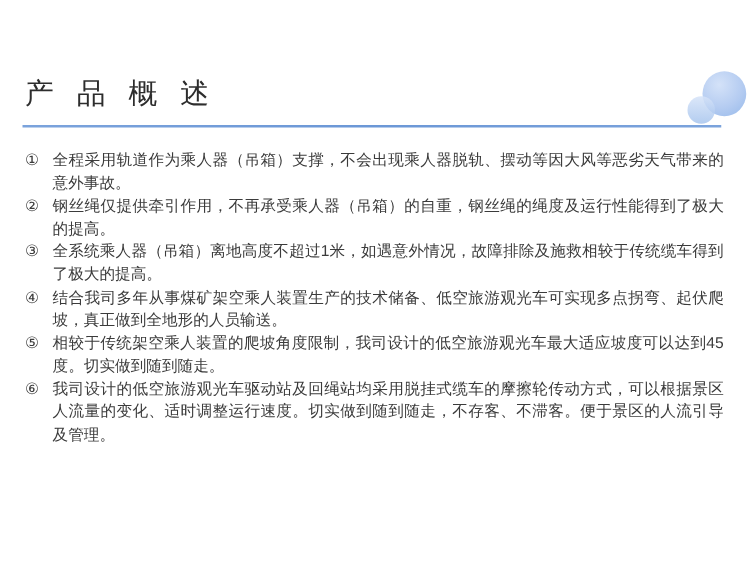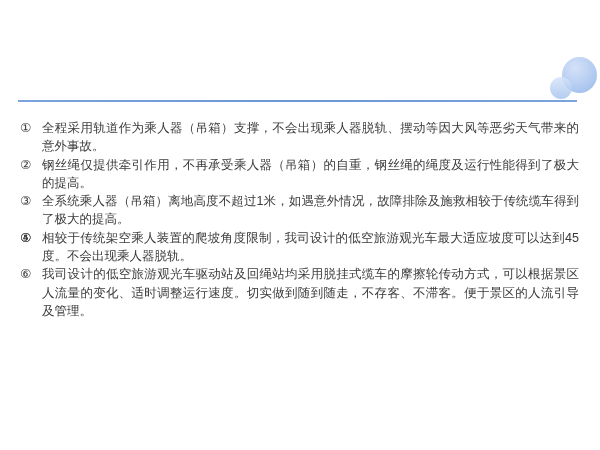--- a/index.html
+++ b/index.html
@@ -83,20 +83,21 @@
     width: 22px;
     text-align: left;
     color: #3b3b3b;
   }
 </style>
 </head>
 <body>
 
 <div class="slide">
 
+  <div class="slide-title">产 品 概 述</div>
 
   <div class="circle-large"></div>
   <div class="circle-small"></div>
 
   <div class="title-underline"></div>
 
   <div class="body-text">
 
     <ul class="feature-list">
       <li class="feature-item">
@@ -106,24 +107,25 @@
       <li class="feature-item">
         <span class="feature-marker">②</span>
         <span>钢丝绳仅提供牵引作用，不再承受乘人器（吊箱）的自重，钢丝绳的绳度及运行性能得到了极大的提高。</span>
       </li>
       <li class="feature-item">
         <span class="feature-marker">③</span>
         <span>全系统乘人器（吊箱）离地高度不超过1米，如遇意外情况，故障排除及施救相较于传统缆车得到了极大的提高。</span>
       </li>
       <li class="feature-item">
         <span class="feature-marker">④</span>
+        <span>结合我司多年从事煤矿架空乘人装置生产的技术储备、低空旅游观光车可实现多点拐弯、起伏爬坡，真正做到全地形的人员输送。</span>
       </li>
       <li class="feature-item">
         <span class="feature-marker">⑤</span>
-        <span>相较于传统架空乘人装置的爬坡角度限制，我司设计的低空旅游观光车最大适应坡度可以达到45度。不会出现乘人器脱轨。</span>
+        <span>相较于传统架空乘人装置的爬坡角度限制，我司设计的低空旅游观光车最大适应坡度可以达到45度。切实做到随到随走。</span>
       </li>
       <li class="feature-item">
         <span class="feature-marker">⑥</span>
         <span>我司设计的低空旅游观光车驱动站及回绳站均采用脱挂式缆车的摩擦轮传动方式，可以根据景区人流量的变化、适时调整运行速度。切实做到随到随走，不存客、不滞客。便于景区的人流引导及管理。</span>
       </li>
     </ul>
   </div>
 
 </div>
 

